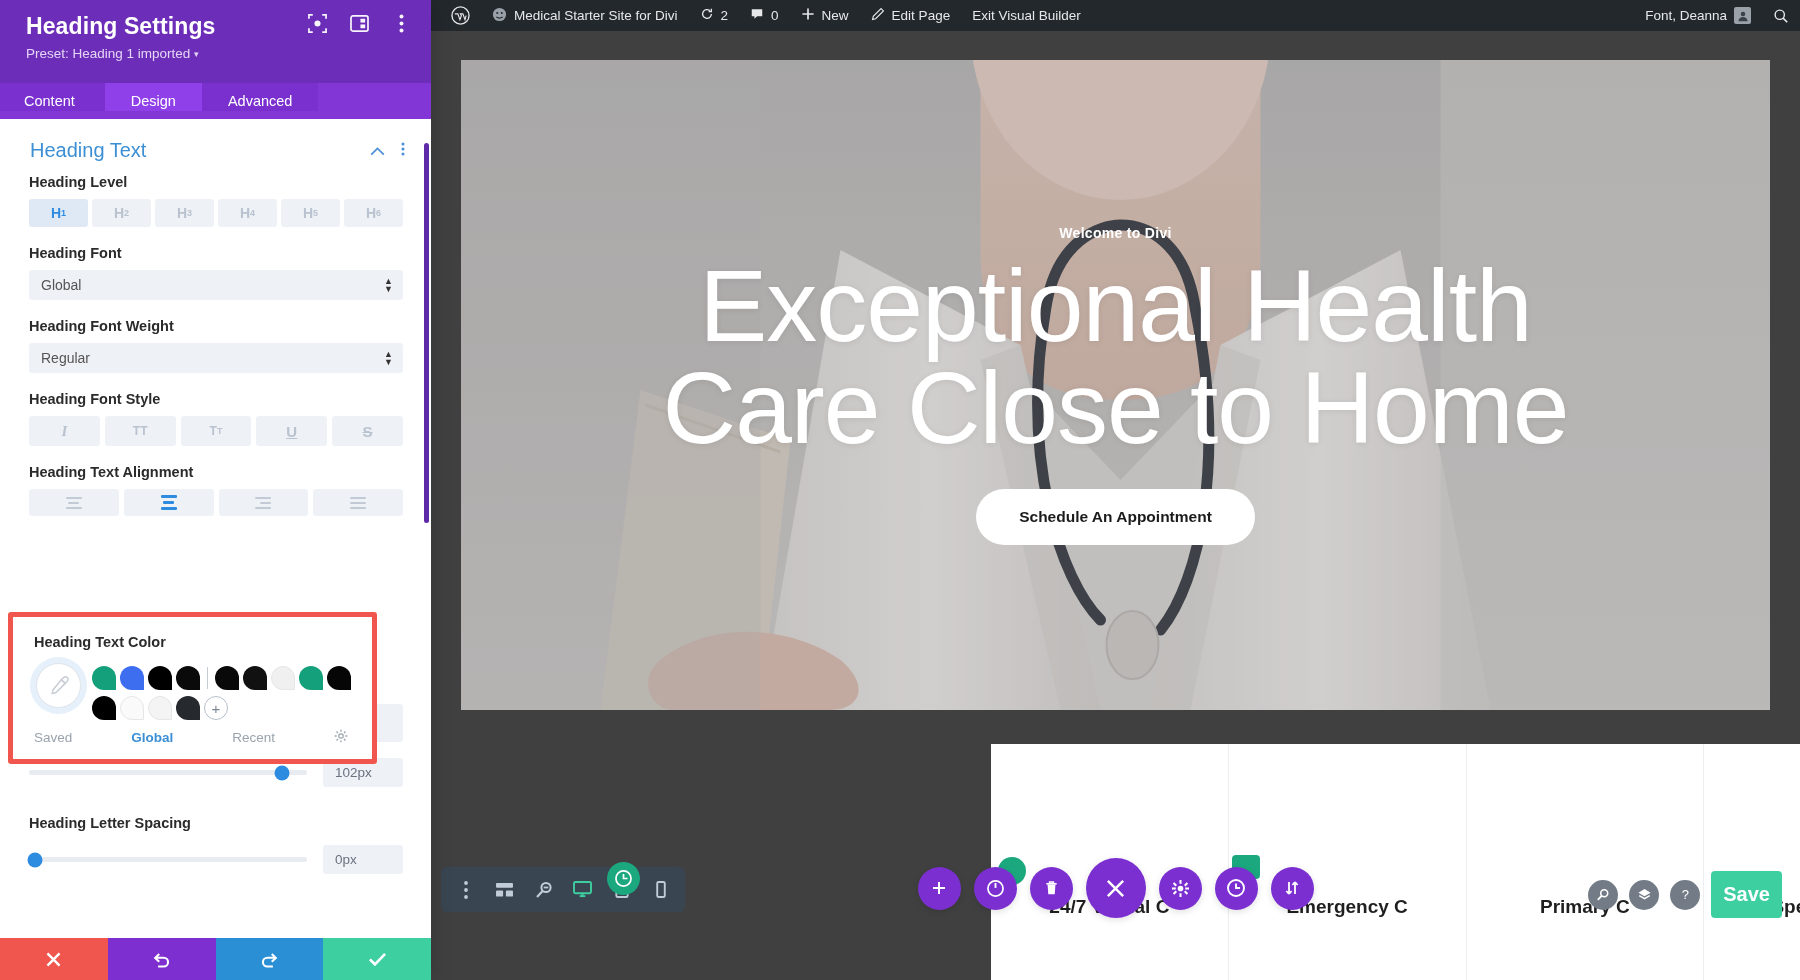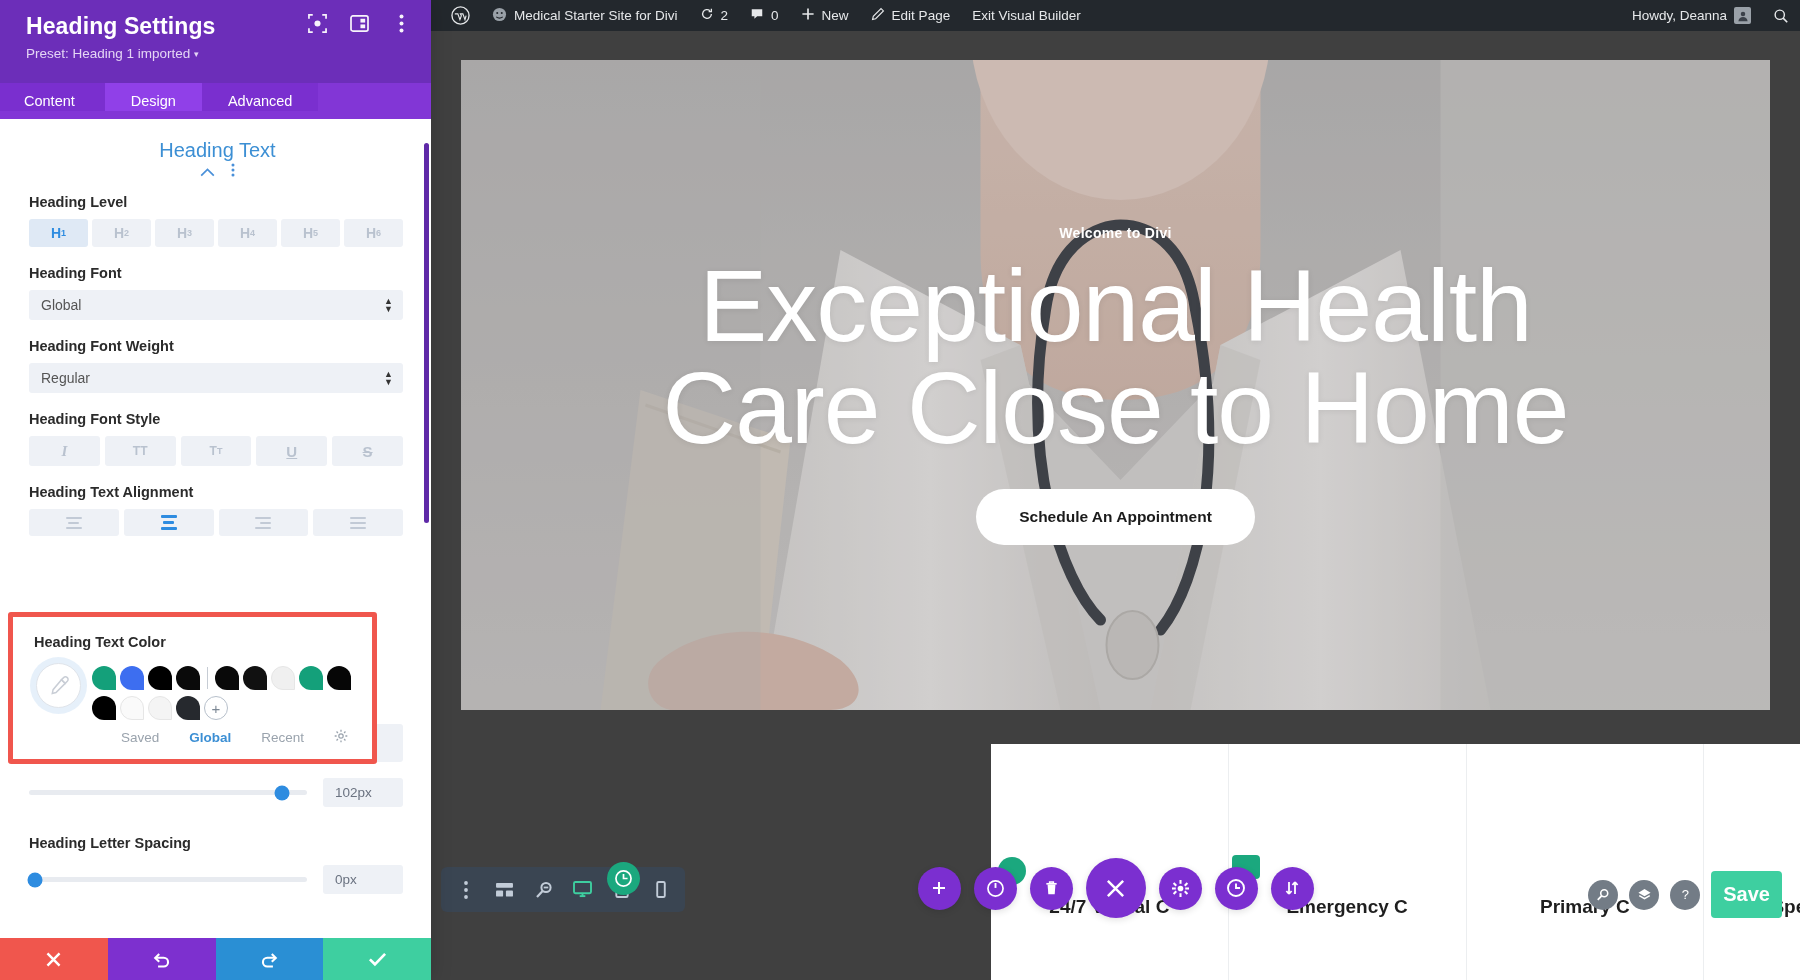--- a/index.html
+++ b/index.html
@@ -45,21 +45,20 @@
 
   .panel-body { position: relative; height: 861px; overflow: hidden; }
   .scrollbar {
     position: absolute; right: 2px; top: 24px;
     width: 5px; height: 380px; background: #5f2aa8; border-radius: 3px;
   }
 
   .sect-head {
     display: flex; align-items: center; justify-content: space-between;
     padding: 20px 26px 12px 30px;
-    flex-direction: column;
   }
   .sect-title { color: #3c8fd4; font-size: 20px; }
   .sect-head-right { display: flex; align-items: center; gap: 16px; color: #4a90d9; }
 
   .field { padding: 0 28px 0 29px; margin-bottom: 18px; }
   .field-label {
     font-size: 14.5px; color: #2b2b2b; font-weight: bold; margin-bottom: 9px;
   }
   .seg { display: flex; gap: 4px; }
   .seg-btn {
@@ -121,21 +120,21 @@
   }
   .sw.lite { border: 1px solid #e6e6e6; }
   .divider-sw { width: 1px; height: 22px; background: #c6ccd4; margin: 0 3px; }
   .sw-add {
     width: 24px; height: 24px; border-radius: 50%;
     border: 1px solid #b7c0cb; color: #7b8794;
     display: flex; align-items: center; justify-content: center;
     font-size: 15px; line-height: 1; flex: 0 0 auto;
   }
   .sw-tabs {
-    display: flex; align-items: center; justify-content: flex-end;
+    display: flex; align-items: center; justify-content: space-between;
     gap: 30px; padding: 9px 24px 0 0; font-size: 13.5px; color: #9aa3ad;
   }
   .sw-tabs .st.active { color: #3c8fd4; font-weight: bold; }
 
   
   .devtabs { display: flex; gap: 3px; }
   .devtab {
     flex: 1; height: 38px; background: #eef1f6; border-radius: 3px;
     display: flex; align-items: center; justify-content: center;
   }
@@ -320,21 +319,21 @@
               <path d="M11.5 1.8l2.7 2.7L5.3 13.4 1.8 14.2l.8-3.5z" fill="none" stroke="#e6e8ea" stroke-width="1.3"></path>
             </svg>
         </span>
         <span>Edit Page</span>
       </div>
       <div class="ab-item">
         <span>Exit Visual Builder</span>
       </div>
       <div class="ab-right">
         <div class="ab-item">
-          <span>Howdy, Deanna</span>
+          <span>Font, Deanna</span>
           <span class="ab-avatar">
             <svg width="12" height="12" viewBox="0 0 16 16">
                 <circle cx="8" cy="5.2" r="3" fill="#3b4149"></circle>
                 <path d="M1.8 15c.6-4 3.2-5.6 6.2-5.6S13.6 11 14.2 15z" fill="#3b4149"></path>
               </svg>
           </span>
         </div>
         <div class="ab-item">
           <svg width="16" height="16" viewBox="0 0 18 18">
               <circle cx="7.6" cy="7.6" r="5.2" fill="none" stroke="#e6e8ea" stroke-width="1.6"></circle>

